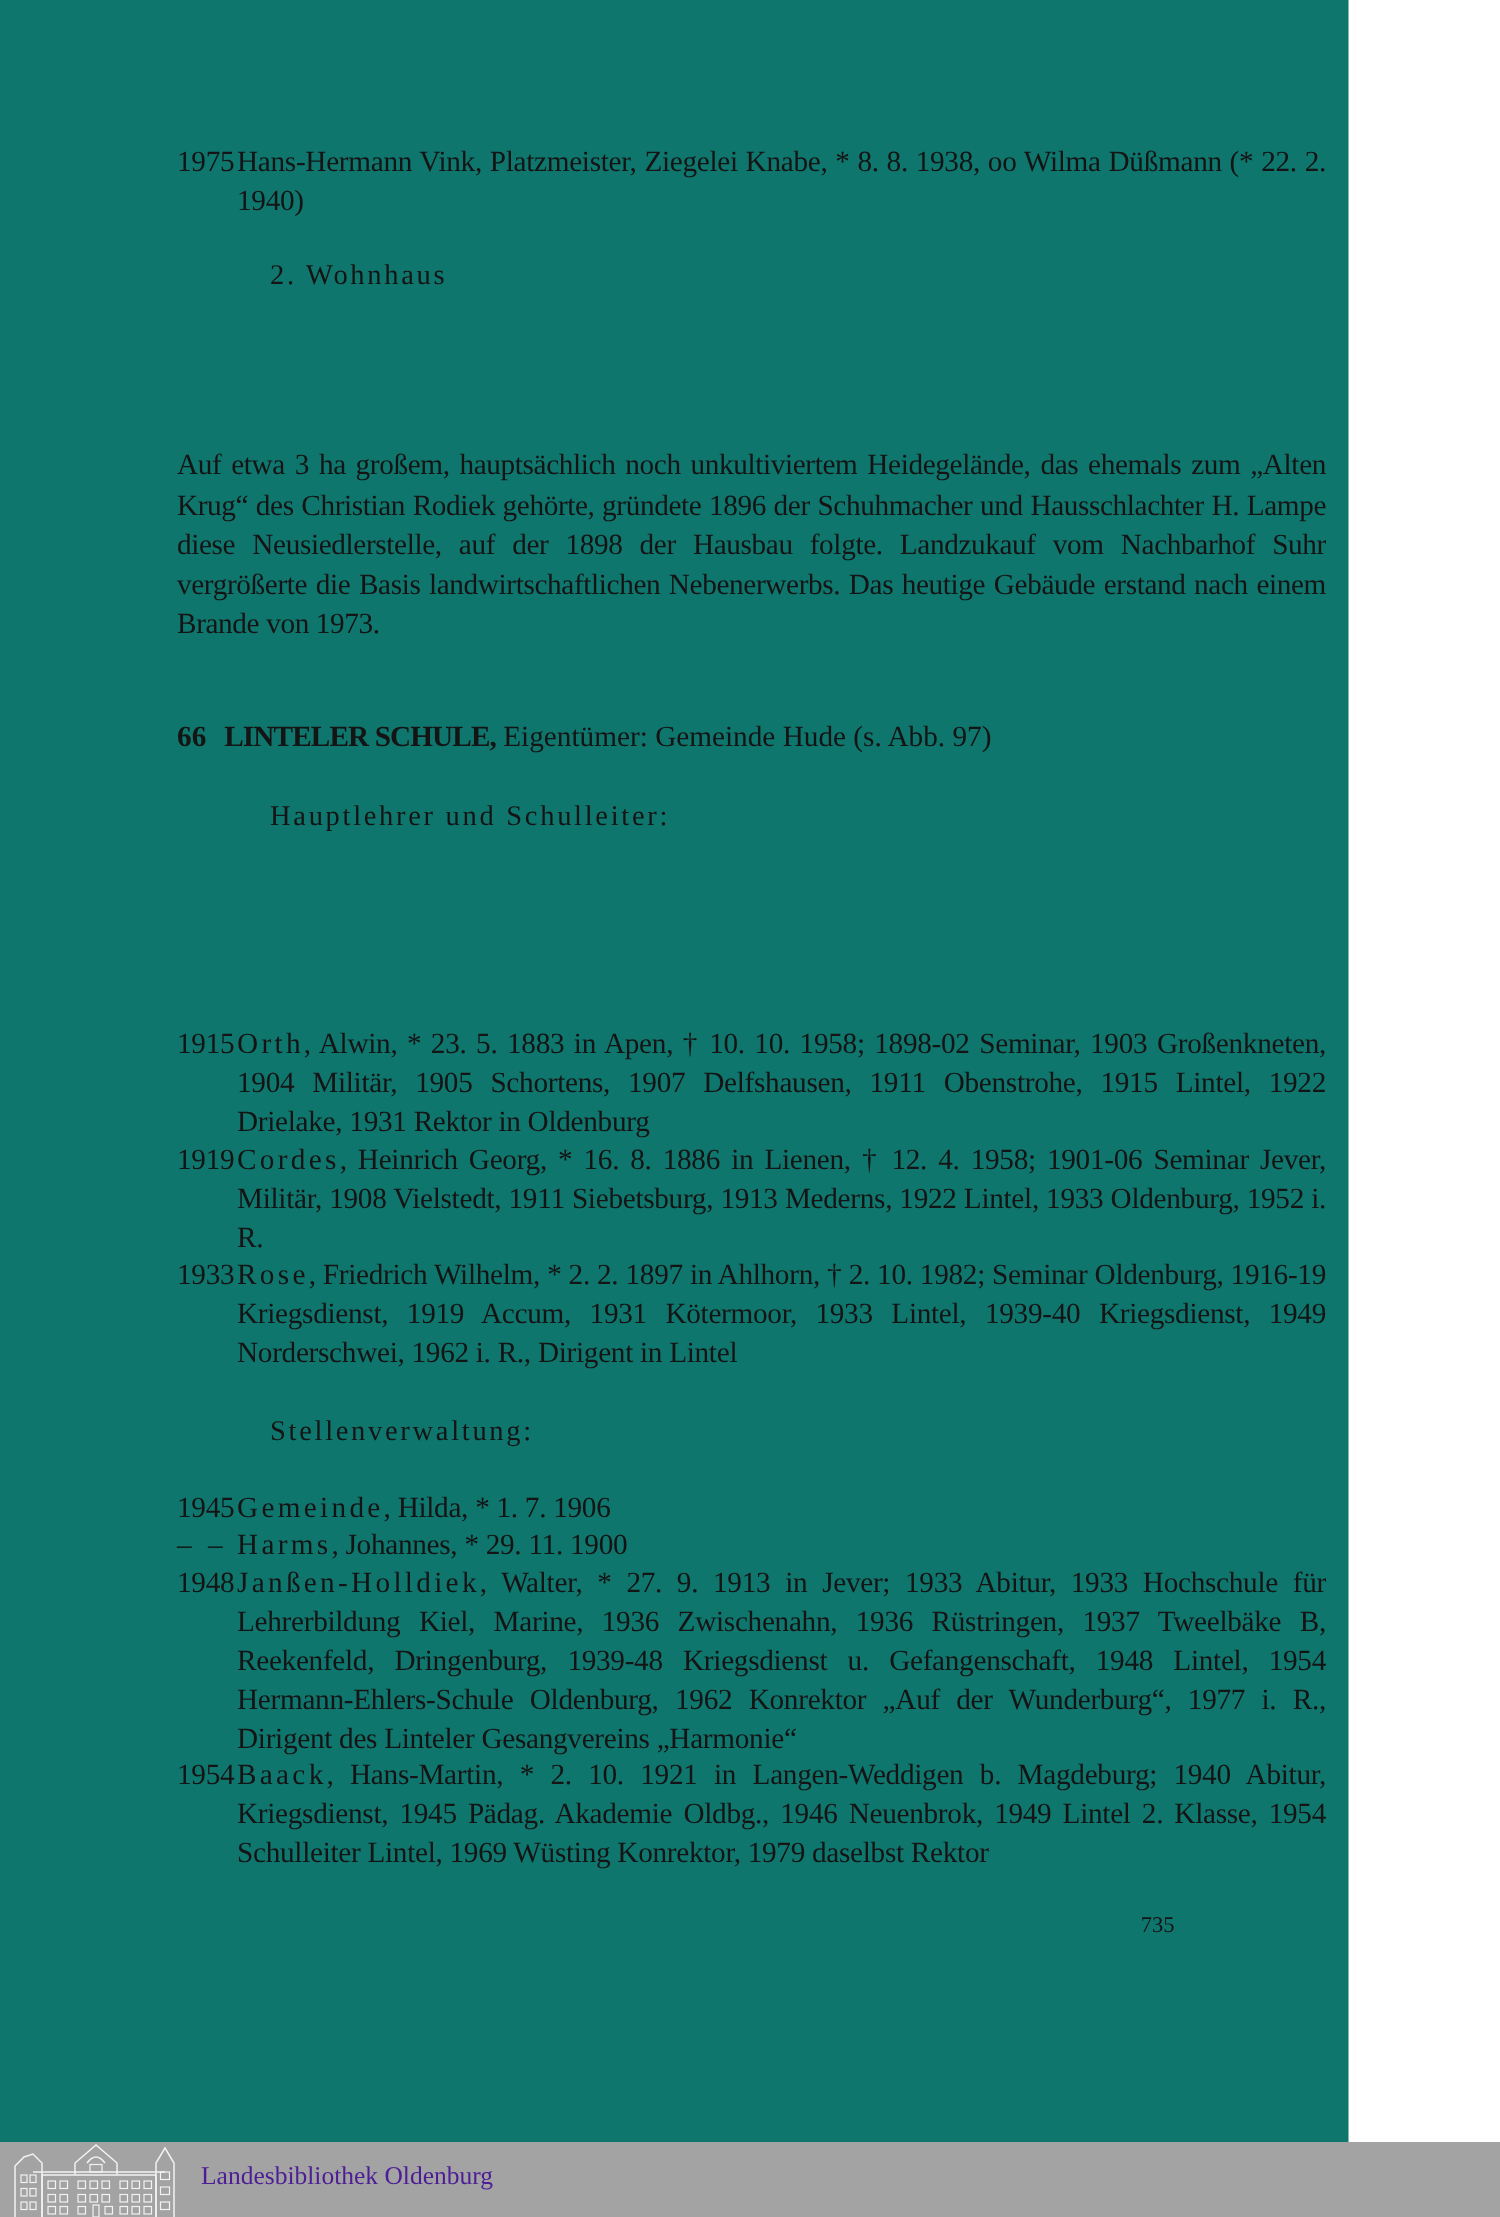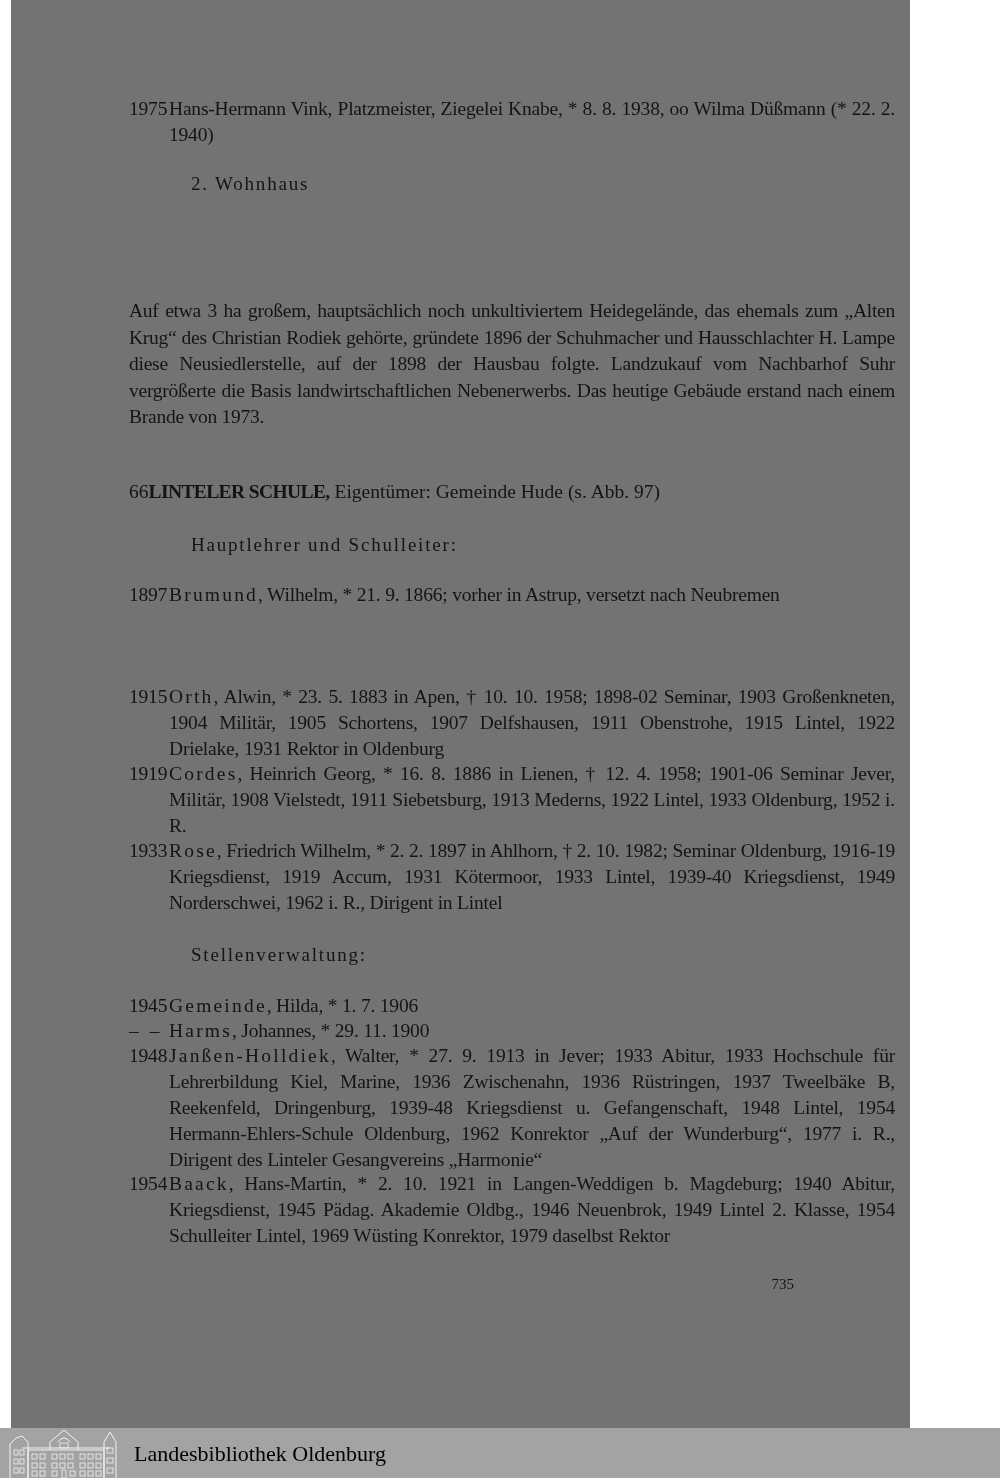--- a/index.html
+++ b/index.html
@@ -10,24 +10,24 @@
     body {
       width: 1000px;
       height: 1478px;
       position: relative;
       overflow: hidden;
       font-family: "Liberation Serif", "DejaVu Serif", serif;
       color: #141414;
     }
     .page {
       position: absolute;
-      left: 11px; top: 0;
+      left: 0; top: 0;
       width: 899px;
       height: 1428px;
-      background: #737373;
+      background: #0f766e;
     }
     .entry {
       position: absolute;
       left: 118px;
       width: 766px;
       font-size: 19.5px;
       line-height: 26px;
       letter-spacing: -0.2px;
     }
     .entry .year {
@@ -62,21 +62,21 @@
       letter-spacing: -0.25px;
     }
     .section-title {
       position: absolute;
       left: 118px;
       top: 479px;
       font-size: 19.5px;
       line-height: 26px;
       white-space: nowrap;
     }
-    .section-title .num { font-weight: normal; }
+    .section-title .num { font-weight: bold; margin-right: 12px; }
     .section-title .title { font-weight: bold; letter-spacing: -0.6px; }
     .page-number {
       position: absolute;
       right: 116px;
       top: 1276px;
       font-size: 15px;
     }
     .footer {
       position: absolute;
       left: 0;
@@ -89,22 +89,22 @@
       position: absolute;
       left: 6px;
       top: 0;
       width: 120px;
       height: 50px;
     }
     .footer .lib-name {
       position: absolute;
       left: 134px;
       top: 13px;
-      font-size: 22px;
-      color: #000000;
+      font-size: 17px;
+      color: #4c1d95;
       white-space: nowrap;
     }
     .dash-year { letter-spacing: 3px; }
   </style>
 </head>
 <body>
 
 <div class="page">
 
   <div class="entry" style="top:96px;">
@@ -116,24 +116,20 @@
 
 
   <div class="para" style="top:298px;">Auf etwa 3 ha großem, hauptsächlich noch unkultiviertem Heidegelände, das ehemals zum „Alten Krug“ des Christian Rodiek gehörte, gründete 1896 der Schuhmacher und Haus­schlachter H. Lampe diese Neusiedlerstelle, auf der 1898 der Hausbau folgte. Landzukauf vom Nachbarhof Suhr vergrößerte die Basis landwirtschaftlichen Nebenerwerbs. Das heutige Gebäude erstand nach einem Brande von 1973.</div>
 
   <div class="section-title">
     <span class="num">66</span><span class="title">LINTELER SCHULE,</span><span> Eigentümer: Gemeinde Hude (s. Abb. 97)</span>
   </div>
 
   <div class="subhead" style="top:532px;">Hauptlehrer und Schulleiter:</div>
 
-  <div class="entry" style="top:582px;">
-    <span class="year">1897</span>
-    <div class="body"><span class="name">Brumund</span><span>, Wilhelm, * 21. 9. 1866; vorher in Astrup, versetzt nach Neubremen</span></div>
-  </div>
 
 
   <div class="entry" style="top:684px;">
     <span class="year">1915</span>
     <div class="body"><span class="name">Orth</span><span>, Alwin, * 23. 5. 1883 in Apen, † 10. 10. 1958; 1898-02 Seminar, 1903 Großenkneten, 1904 Militär, 1905 Schortens, 1907 Delfshausen, 1911 Obenstrohe, 1915 Lintel, 1922 Drielake, 1931 Rektor in Oldenburg</span></div>
   </div>
 
   <div class="entry" style="top:761px;">
     <span class="year">1919</span>
     <div class="body"><span class="name">Cordes</span><span>, Heinrich Georg, * 16. 8. 1886 in Lienen, † 12. 4. 1958; 1901-06 Seminar Jever, Militär, 1908 Vielstedt, 1911 Siebetsburg, 1913 Mederns, 1922 Lintel, 1933 Oldenburg, 1952 i. R.</span></div>

